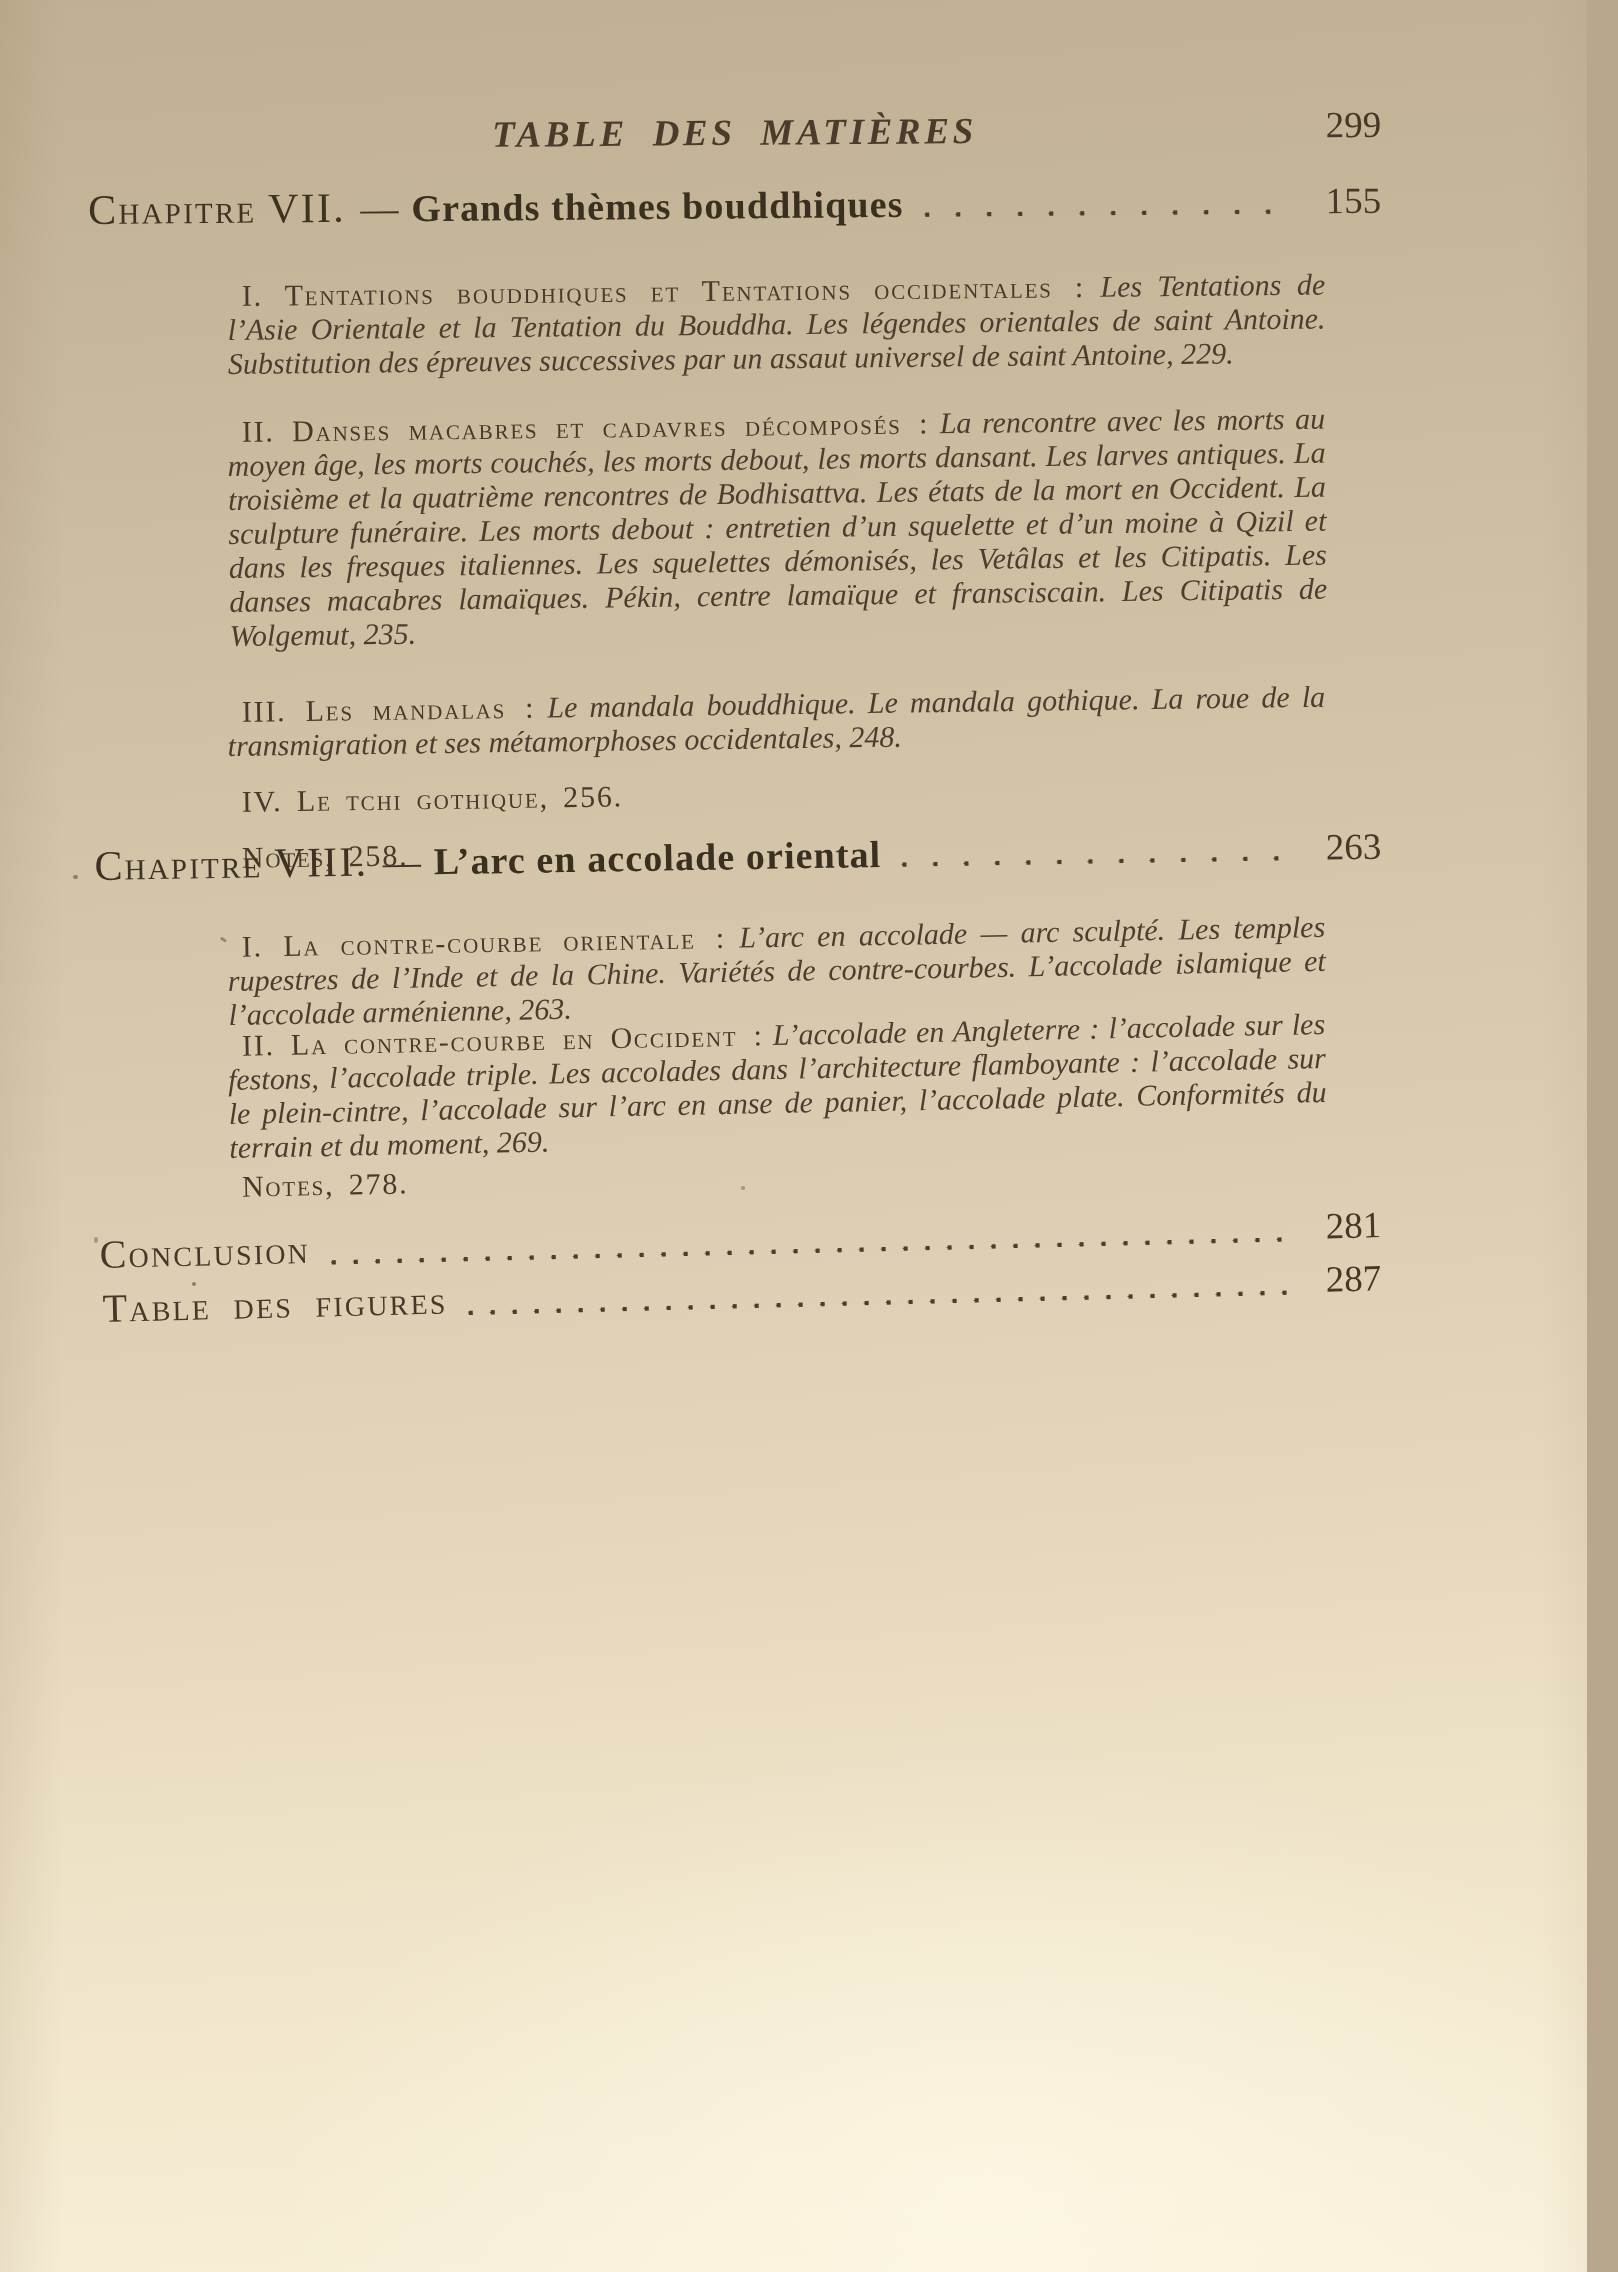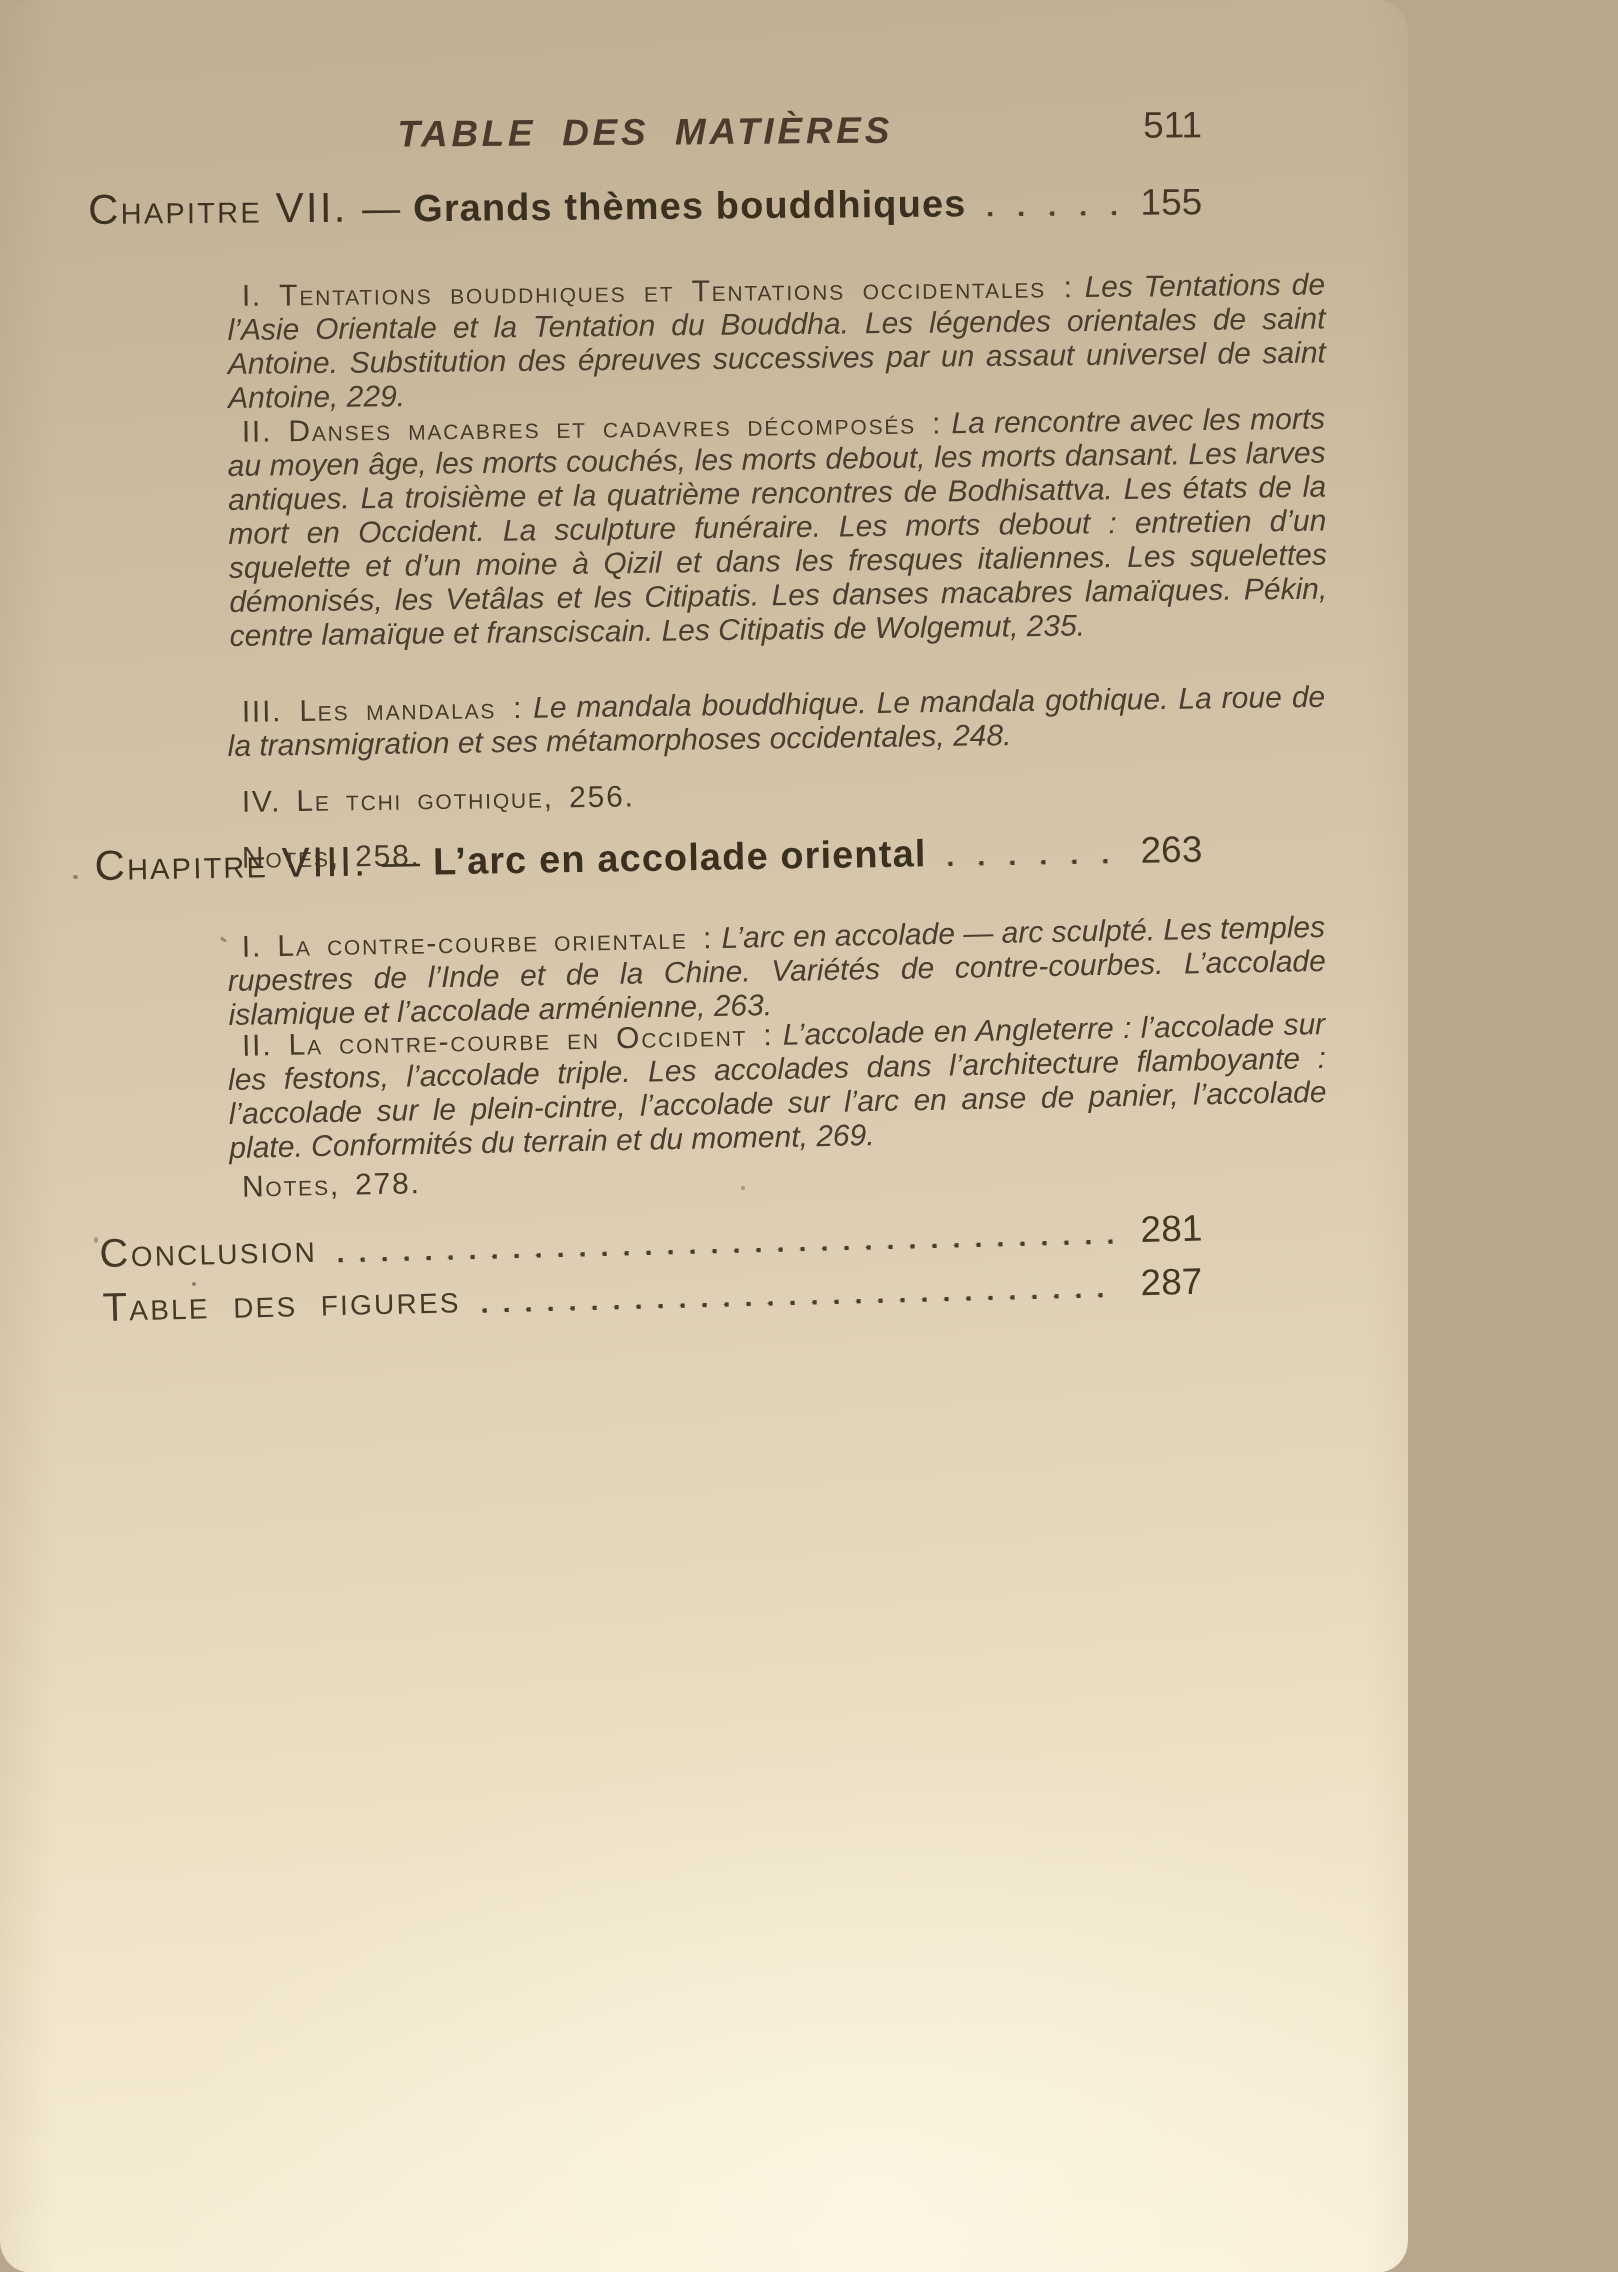--- a/index.html
+++ b/index.html
@@ -1,27 +1,26 @@
 <!DOCTYPE html>
 <html style="font-size:11.7px"><head>
 <meta charset="utf-8">
 <style>
   html,body{margin:0;padding:0;background:#b8a78c;}
   .page{
     position:relative;
-    width:1408px;height:2273px;
+    width:1587px;height:2273px;
     overflow:hidden;
-    font-family:Liberation Sans, sans-serif;
+    font-family:Liberation Serif, serif;
     color:#4a3d30;
     background:
       linear-gradient(90deg, rgba(120,95,65,0.10), rgba(120,95,65,0) 4%),
       linear-gradient(270deg, rgba(120,95,65,0.06), rgba(120,95,65,0) 3%),
       radial-gradient(ellipse 1025px 659px at 62% 97%, rgba(255,252,235,0.60), rgba(255,252,235,0) 70%),
       linear-gradient(176deg,#c0af92 0%, #c8b89b 15%, #d1c2a6 32%, #dbccb1 50%, #e6d8bd 68%, #f1e6cb 84%, #f9f0d9 100%);
-    border-radius: 32px;
   }
   .block{position:absolute;transform-origin:left top;}
   
   .headline{left:88px;right:206px;height:51px;}
   .htitle{
     display:block;text-align:center;
     font-style:italic;font-size:37px;font-weight:bold;
     letter-spacing:3.7px;word-spacing:11.7px;color:#4a3b2c;
   }
   .hnum{position:absolute;right:0;top:-2.9px;font-size:37px;color:#453827;}
@@ -62,21 +61,21 @@
   
   .speck{position:absolute;border-radius:50%;background:#55462f;}
 </style>
 </head>
 <body>
 
 <div class="page">
 
   <div class="block headline" style="top:116px;transform:rotate(-0.45deg);">
     <span class="htitle">TABLE DES MATIÈRES</span>
-    <span class="hnum">511</span>
+    <span class="hnum">299</span>
   </div>
 
   <div class="block chapline" style="top:186px;left:88px;right:206px;transform:rotate(-0.5deg);">
     <span class="chap">Chapitre VII.</span>
     <span class="chapsep">—</span>
     <span class="chaptitle">Grands thèmes bouddhiques</span>
     <span class="leader"></span>
     <span class="pnum">155</span>
   </div>
 

